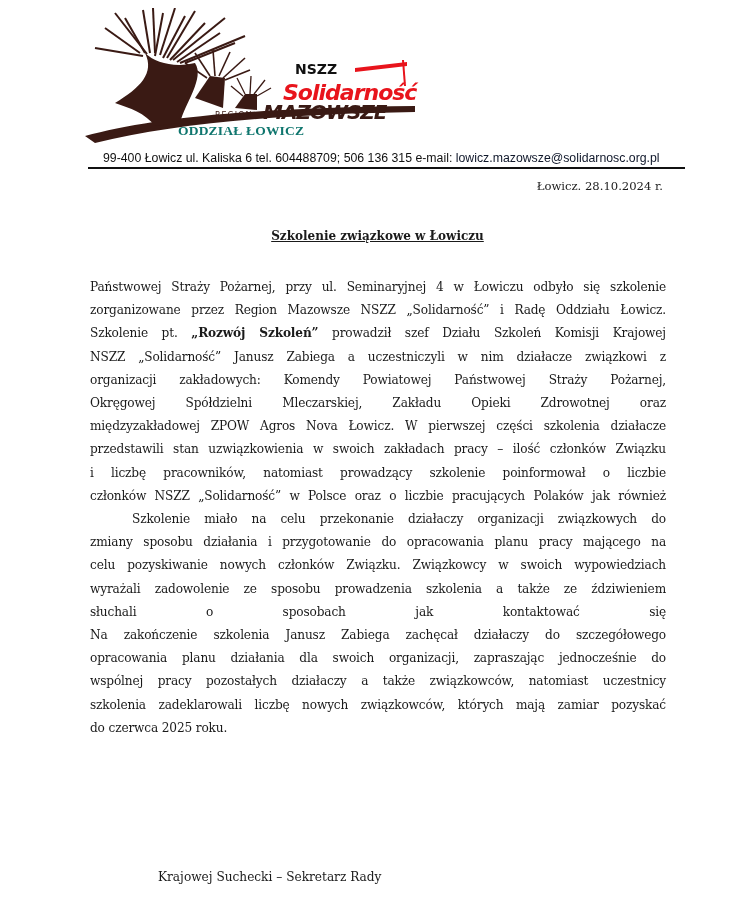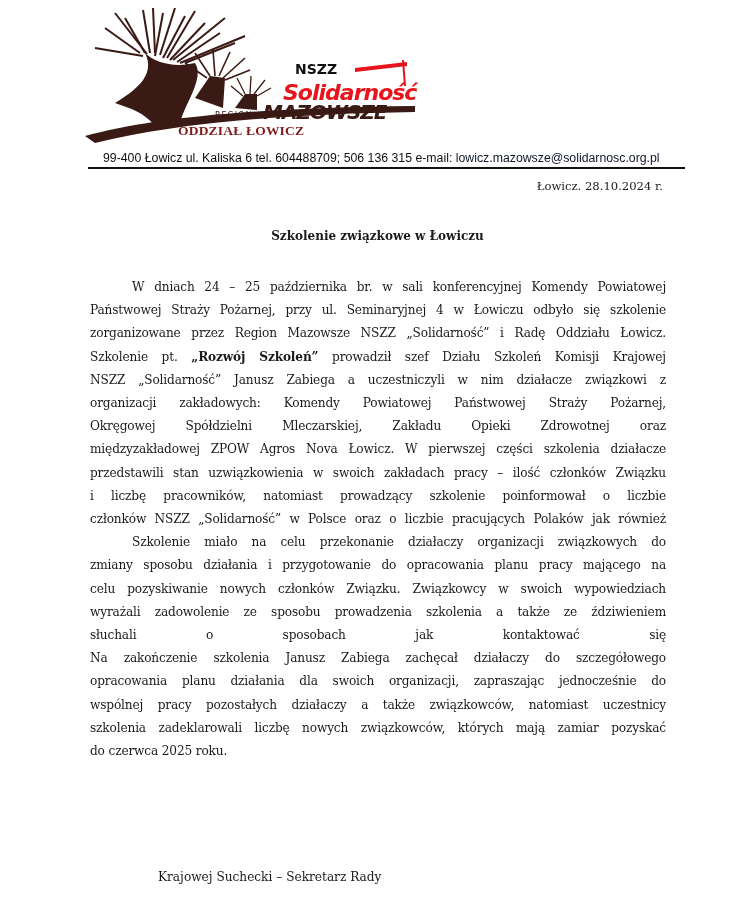--- a/index.html
+++ b/index.html
@@ -1,24 +1,24 @@
 <!DOCTYPE html>
 <html><head>
 <meta charset="utf-8">
 <style>
   html, body { margin:0; padding:0; background:#ffffff; }
   body { width:755px; height:924px; position:relative; overflow:hidden; font-family:"DejaVu Serif", serif; color:#1a1a1a; }
   .logo { position:absolute; left:85px; top:8px; width:345px; height:135px; }
   .logo svg { width:100%; height:100%; }
-  .oddzial { position:absolute; left:178px; top:123px; font-family:"Liberation Serif", serif; font-weight:bold; font-size:13.5px; color:#7f1d1d; letter-spacing:0.2px; }
+  .oddzial { position:absolute; left:178px; top:123px; font-family:"Liberation Serif", serif; font-weight:bold; font-size:13.5px; color:#0f766e; letter-spacing:0.2px; }
   .contact { position:absolute; left:103px; top:151px; font-family:"Liberation Sans", sans-serif; font-size:12.3px; color:#111; white-space:nowrap; }
   .contact .email { color:#0f172a; }
   .rule { position:absolute; left:88px; top:167px; width:597px; height:2px; background:#111; }
   .date { position:absolute; right:92px; top:179px; font-size:11.6px; font-family:"DejaVu Serif", serif; }
-  .title { position:absolute; left:0; width:755px; top:229px; text-align:center; font-weight:bold; font-size:12px; }
+  .title { position:absolute; left:0; width:755px; top:229px; text-align:center; font-weight:bold; font-size:12px;text-decoration:underline; }
   .body { position:absolute; left:90px; top:276px; width:576px; font-size:12.15px; line-height:23.2px; text-align:justify; letter-spacing:-0.15px; }
   .line { display:block; text-align:justify; text-align-last:justify; white-space:nowrap; }
   .line.last { text-align-last:left; }
   .line.indent { padding-left:42px; }
   .bold { font-weight:bold; }
   .sig { position:absolute; left:158px; top:870px; font-size:12.15px; }
 </style>
 </head>
 <body>
 
@@ -81,21 +81,20 @@
 <div class="contact"><span>99-400 Łowicz ul. Kaliska 6  tel.  604488709; 506 136 315 e-mail: </span><span class="email">lowicz.mazowsze@solidarnosc.org.pl</span></div>
 
 <div class="rule"></div>
 
 <div class="date">Łowicz. 28.10.2024 r.</div>
 
 <div class="title">Szkolenie związkowe w Łowiczu</div>
 
 <div class="body">
   <div id="p1">
-      <span class="line indent">W dniach 24 – 25 października br. w sali konferencyjnej Komendy Powiatowej</span>
       <span class="line">Państwowej Straży Pożarnej, przy ul. Seminaryjnej 4 w Łowiczu odbyło się szkolenie</span>
       <span class="line">zorganizowane przez Region Mazowsze NSZZ „Solidarność” i Radę Oddziału Łowicz.</span>
       <span class="line"><span>Szkolenie pt. </span><span class="bold">„Rozwój Szkoleń”</span><span>  prowadził szef Działu Szkoleń Komisji Krajowej</span></span>
       <span class="line">NSZZ „Solidarność” Janusz Zabiega a uczestniczyli w nim działacze związkowi z</span>
       <span class="line">organizacji zakładowych: Komendy Powiatowej Państwowej Straży Pożarnej,</span>
       <span class="line">Okręgowej Spółdzielni Mleczarskiej, Zakładu Opieki Zdrowotnej oraz</span>
       <span class="line">międzyzakładowej ZPOW Agros Nova Łowicz. W pierwszej części szkolenia działacze</span>
       <span class="line">przedstawili stan uzwiązkowienia w swoich zakładach pracy – ilość członków Związku</span>
       <span class="line">i liczbę pracowników, natomiast prowadzący szkolenie poinformował o liczbie</span>
       <span class="line">członków NSZZ „Solidarność” w Polsce oraz o liczbie pracujących Polaków jak również</span>

